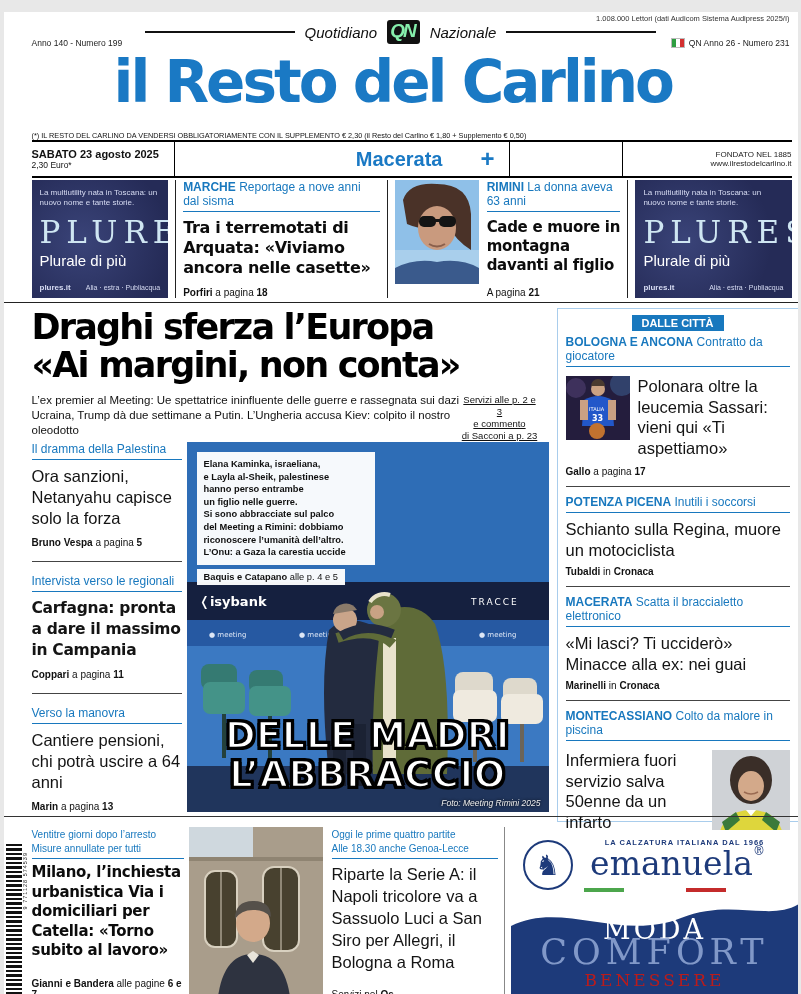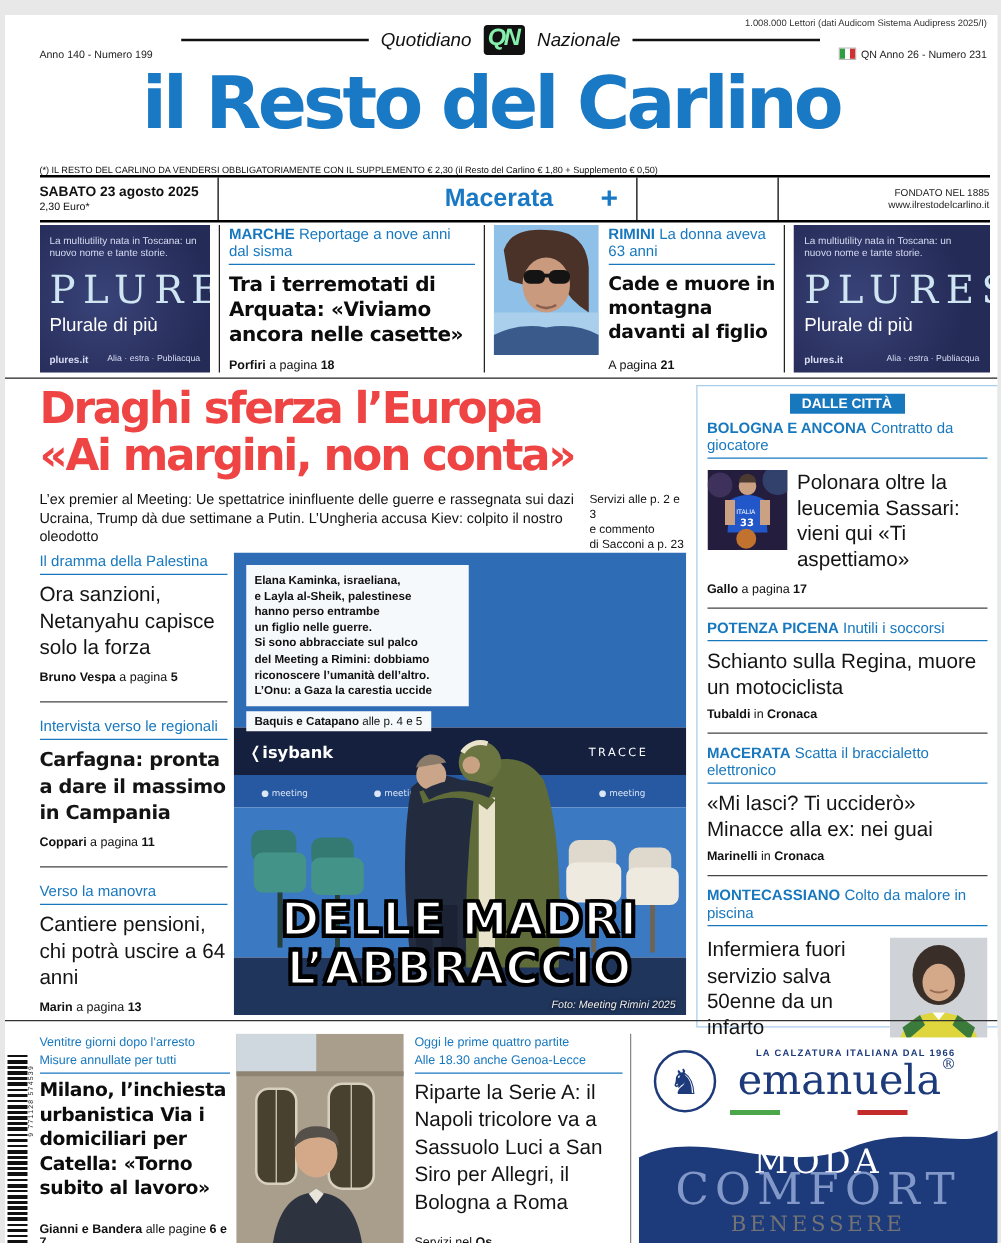--- a/index.html
+++ b/index.html
@@ -60,23 +60,23 @@
   .byline b{font-weight:800;}
   .cell-rimini{width:232px;display:flex;}
   .rim-photo{width:84px;height:104px;flex:none;}
   .rim-txt{padding-left:8px;display:flex;flex-direction:column;}
   .rim-txt .h-bold{font-size:15px;line-height:19px;}
 
   .toprule{top:290px;left:0;right:0;border-top:1px solid #222;}
 
   
   .lead{top:296px;left:28px;width:520px;}
-  .lead-h{font-family:"DejaVu Sans",sans-serif;font-weight:900;font-size:35px;line-height:38px;letter-spacing:-1.8px;color:#ef4444;white-space:nowrap;}
+  .lead-h{font-family:"DejaVu Sans",sans-serif;font-weight:900;font-size:35px;line-height:38px;letter-spacing:-1.8px;color:#000000;white-space:nowrap;}
   .lead-deck{margin-top:9px;width:438px;font-size:11.5px;line-height:15px;color:#111;}
-  .lead-refs{position:absolute;right:0;top:86px;width:80px;text-align:left;font-size:9.5px;line-height:12px;color:#111;}
+  .lead-refs{position:absolute;right:12px;top:86px;width:80px;text-align:center;font-size:9.5px;line-height:12px;color:#111;text-decoration:underline;}
 
   
   .leftcol{top:430px;left:28px;width:150px;}
   .art .headline{font-size:16.5px;line-height:21px;color:#141414;margin:2px 0 8px;font-family:"Liberation Sans",sans-serif;}
   .art .headline.bold{font-family:"DejaVu Sans",sans-serif;font-weight:700;font-size:15.5px;letter-spacing:-0.3px;}
   .art .byl{font-size:10px;margin-top:2px;}
   .art .byl b{font-weight:800;}
   .hdiv{border-top:1px solid #444;margin:13px 0 12px;}
 
   
@@ -120,21 +120,21 @@
   .em-wave{position:absolute;left:0;top:0;width:100%;height:100%;}
   .em-tag{position:absolute;top:8px;left:70px;right:10px;text-align:center;font-size:7.5px;letter-spacing:1px;color:#1d3a7a;font-weight:700;}
   .em-brand{position:absolute;top:14px;left:62px;right:16px;text-align:center;font-family:"DejaVu Serif",serif;font-size:33px;color:#1d3a7a;}
   .em-reg{font-size:12px;vertical-align:top;}
   .em-bars{position:absolute;top:58px;left:0;right:0;display:flex;justify-content:center;gap:62px;}
   .em-bars i{width:40px;height:4px;}
   .em-horse{position:absolute;top:10px;left:12px;width:46px;height:46px;border:2.5px solid #1d3a7a;border-radius:50%;
      display:flex;align-items:center;justify-content:center;font-size:28px;color:#1d3a7a;background:#fff;}
   .em-moda{position:absolute;top:84px;left:0;right:0;text-align:center;font-family:"DejaVu Serif",serif;font-size:27px;letter-spacing:3px;color:#fff;}
   .em-comfort{position:absolute;top:102px;left:0;right:0;text-align:center;font-family:"DejaVu Serif",serif;font-size:35px;letter-spacing:5px;color:#93a9d6;opacity:0.85;}
-  .em-ben{position:absolute;top:140px;left:0;right:0;text-align:center;font-family:"DejaVu Serif",serif;font-size:17px;letter-spacing:3px;color:#737373;}
+  .em-ben{position:absolute;top:140px;left:0;right:0;text-align:center;font-family:"DejaVu Serif",serif;font-size:17px;letter-spacing:3px;color:#b91c1c;}
 </style>
 </head>
 <body>
 
 <div class="page">
 
   <div class="abs readers">1.008.000 Lettori (dati Audicom Sistema Audipress 2025/I)</div>
   <div class="abs qn-center">
     <span class="qn-rule"></span>
     <span class="qn-word">Quotidiano</span>

